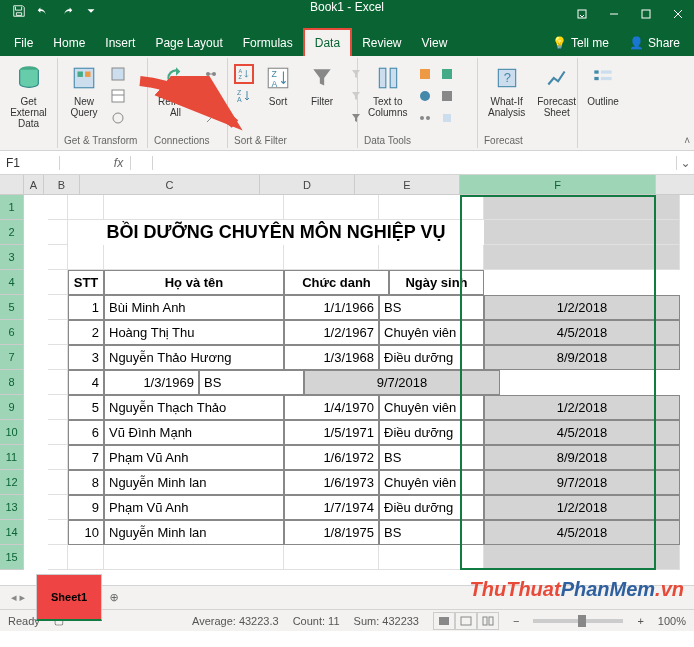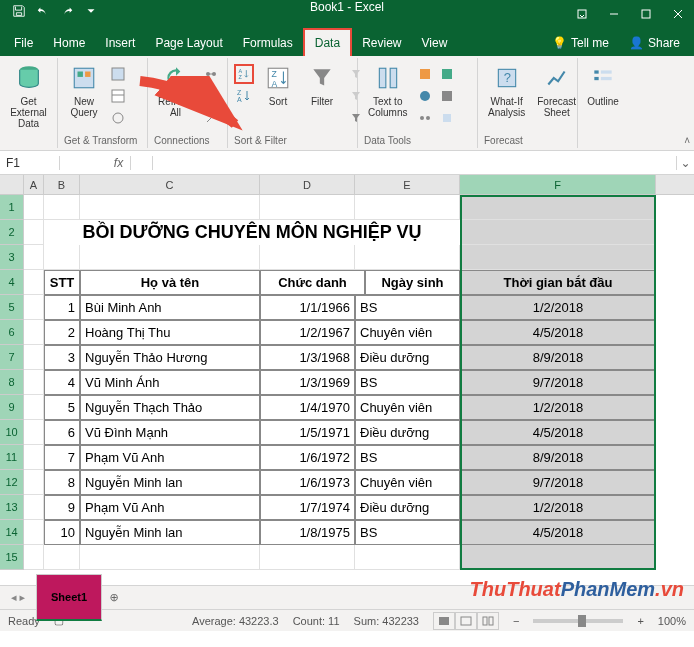--- a/index.html
+++ b/index.html
@@ -40,37 +40,37 @@
 .sheet-area { position: relative; height: 410px; overflow: hidden; background: #fff; }
 .col-headers { display: flex; height: 20px; background: #e6e6e6; border-bottom: 1px solid #ccc; position: sticky; top: 0; }
 .select-all { width: 24px; border-right: 1px solid #ccc; background: #e6e6e6; }
 .col-header { border-right: 1px solid #ccc; font-size: 11px; color: #444; display: flex; align-items: center; justify-content: center; background: #e6e6e6; }
 .col-header.selected { background: #9fd5b7; color: #0a6332; }
 
 .sheet-body { display: flex; }
 .row-headers { width: 24px; background: #e6e6e6; }
 .row-header { height: 25px; border-bottom: 1px solid #ccc; border-right: 1px solid #ccc; font-size: 11px; color: #444; display: flex; align-items: center; justify-content: center; }
 .row-header.selected { background: #9fd5b7; color: #0a6332; }
-.cells { flex: 1; position: relative; }
+.cells { flex: 1; position: relative; padding-left: 24px; }
 .cell-row { display: flex; height: 25px; }
 .cell { border-right: 1px solid #e0e0e0; border-bottom: 1px solid #e0e0e0; font-size: 13px; padding: 2px 4px; display: flex; align-items: center; overflow: hidden; white-space: nowrap; }
 .cell.sel { background: #d4d4d4; }
 .w-a { width: 20px; } .w-b { width: 36px; } .w-c { width: 180px; } .w-d { width: 95px; } .w-e { width: 105px; } .w-f { width: 196px; }
 
 .title-cell { font-weight: bold; font-size: 18px; justify-content: center; }
 .hdr-cell { font-weight: bold; text-align: center; justify-content: center; border: 1px solid #888 !important; }
 .data-cell { border: 1px solid #888 !important; }
 .center { justify-content: center; }
 .right { justify-content: flex-end; }
 
 .sel-border { position: absolute; border: 2px solid #107c41; pointer-events: none; }
 
 .sheet-tabs { height: 24px; background: #f3f2f1; border-top: 1px solid #d4d4d4; display: flex; align-items: center; font-size: 11px; position: relative; }
 .tab-nav { width: 36px; display: flex; justify-content: center; gap: 6px; color: #888; }
-.sheet-tab { padding: 16px 14px; background: #be185d; border: 1px solid #ccc; border-bottom: 2px solid #107c41; font-weight: 600; }
+.sheet-tab { padding: 16px 14px; background: #ef4444; border: 1px solid #ccc; border-bottom: 2px solid #107c41; font-weight: 600; }
 .add-tab { width: 24px; display: flex; align-items: center; justify-content: center; color: #666; cursor: pointer; }
 .watermark { position: absolute; right: 10px; top: -8px; font-size: 20px; font-weight: bold; font-style: italic; }
 .watermark .red { color: #e84a3a; } .watermark .blue { color: #2e5f9e; }
 
 .statusbar { height: 22px; background: #f3f2f1; border-top: 1px solid #d4d4d4; display: flex; align-items: center; font-size: 11px; color: #555; padding: 0 8px; gap: 14px; }
 .statusbar .spacer { flex: 1; }
 .view-btns { display: flex; gap: 0; }
 .view-btn { width: 22px; height: 18px; border: 1px solid #ccc; display: flex; align-items: center; justify-content: center; }
 .zoom-slider { width: 90px; height: 4px; background: #ccc; position: relative; }
 .zoom-thumb { position: absolute; width: 8px; height: 12px; background: #888; top: -4px; left: 50%; }
@@ -448,21 +448,20 @@
           <div class="cell w-e"></div>
           <div class="cell w-f sel"></div>
         </div>
 
       <div class="cell-row">
         <div class="cell w-a"></div>
         <div class="cell w-b hdr-cell">STT</div>
         <div class="cell w-c hdr-cell">Họ và tên</div>
         <div class="cell w-e hdr-cell">Chức danh</div>
         <div class="cell w-d hdr-cell">Ngày sinh</div>
-        <div class="cell w-f hdr-cell sel">Thời gian bắt đầu</div>
       </div>
 
       <div id="data-rows">
           <div class="cell-row">
             <div class="cell w-a"></div>
             <div class="cell w-b data-cell right">1</div>
             <div class="cell w-c data-cell">Bùi Minh Anh</div>
             <div class="cell w-d data-cell right">1/1/1966</div>
             <div class="cell w-e data-cell">BS</div>
             <div class="cell w-f data-cell sel center">1/2/2018</div>
@@ -479,21 +478,20 @@
             <div class="cell w-a"></div>
             <div class="cell w-b data-cell right">3</div>
             <div class="cell w-c data-cell">Nguyễn Thảo Hương</div>
             <div class="cell w-d data-cell right">1/3/1968</div>
             <div class="cell w-e data-cell">Điều dưỡng</div>
             <div class="cell w-f data-cell sel center">8/9/2018</div>
           </div>
           <div class="cell-row">
             <div class="cell w-a"></div>
             <div class="cell w-b data-cell right">4</div>
-            <div class="cell w-c data-cell">Vũ Minh Ánh</div>
             <div class="cell w-d data-cell right">1/3/1969</div>
             <div class="cell w-e data-cell">BS</div>
             <div class="cell w-f data-cell sel center">9/7/2018</div>
           </div>
           <div class="cell-row">
             <div class="cell w-a"></div>
             <div class="cell w-b data-cell right">5</div>
             <div class="cell w-c data-cell">Nguyễn Thạch Thảo</div>
             <div class="cell w-d data-cell right">1/4/1970</div>
             <div class="cell w-e data-cell">Chuyên viên</div>

